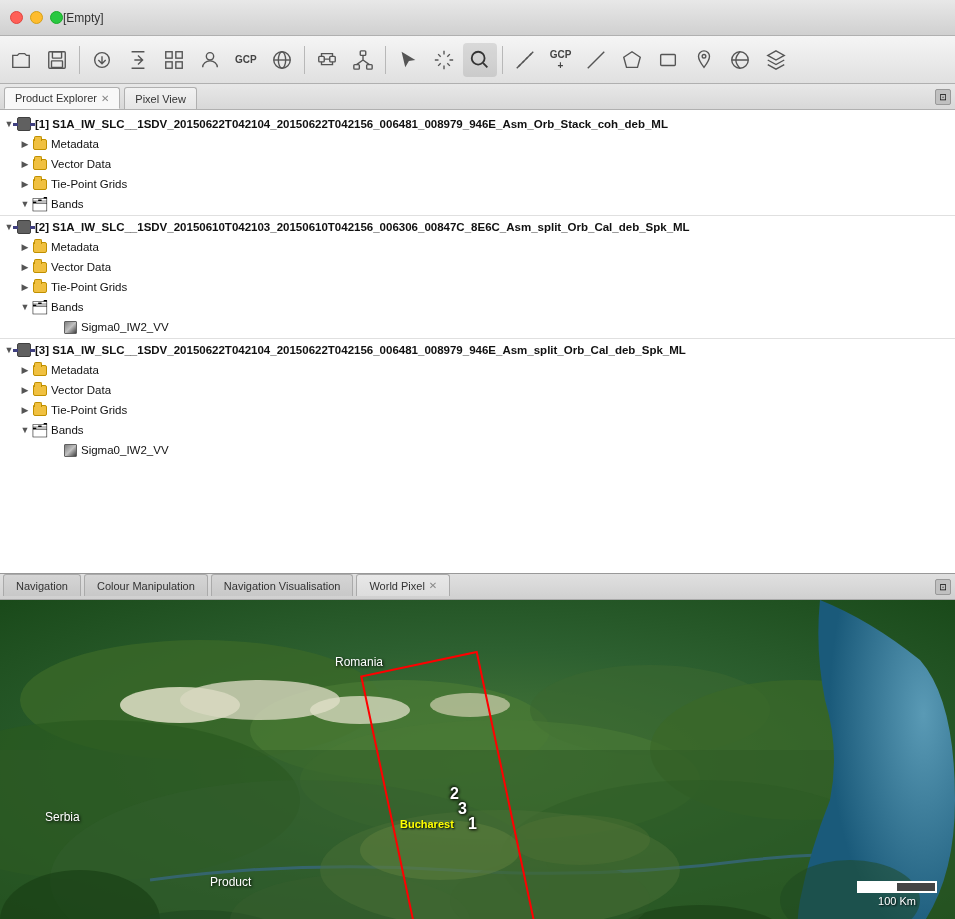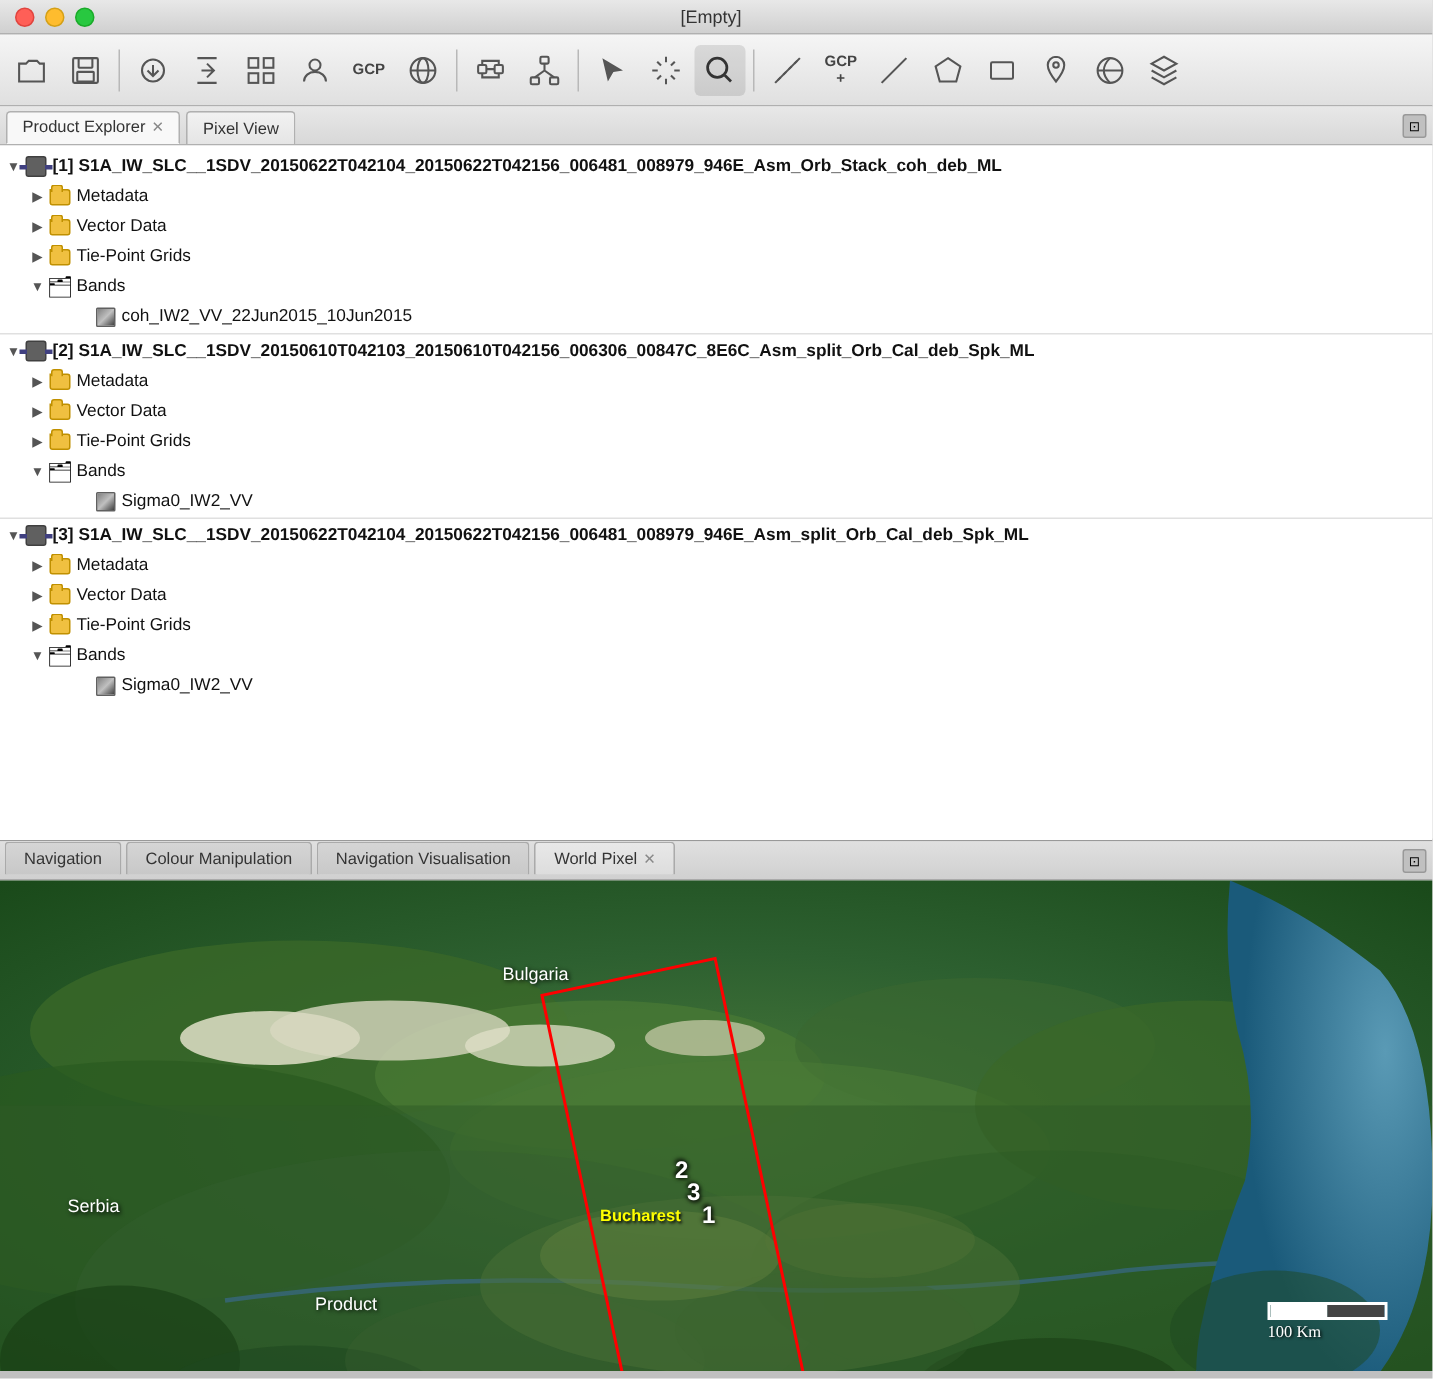--- a/index.html
+++ b/index.html
@@ -7,25 +7,24 @@
       width: 955px;
       height: 919px;
       background: #c0c0c0;
       font-family: 'Helvetica Neue', Helvetica, Arial, sans-serif;
       font-size: 12px;
       overflow: hidden;
     }
 
     
     .title-bar {
-      height: 23px;
+      height: 36px;
       background: linear-gradient(to bottom, #e8e8e8, #d0d0d0);
       display: flex;
       align-items: center;
-      justify-content: space-between;
       padding: 4px 10px;
       border-bottom: 1px solid #b0b0b0;
     }
     .traffic-lights {
       display: flex;
       gap: 7px;
       align-items: center;
     }
     .traffic-light {
       width: 13px;
@@ -245,25 +244,24 @@
       color: #ffffff;
       font-size: 12px;
       font-weight: 500;
       text-shadow: 1px 1px 3px black;
     }
 
     
     .scale-bar {
       position: absolute;
       bottom: 20px;
-      right: 30px;
+      right: 18px;
       display: flex;
       flex-direction: column;
-      align-items: flex-start;
-      font-family: Liberation Serif, serif;
+      align-items: center;
     }
     .scale-text {
       color: white;
       font-size: 11px;
       text-shadow: 1px 1px 2px black;
       margin-top: 2px;
     }
 
     
     .map-num {
@@ -531,27 +529,20 @@
           </span>
         <span class="tree-label">Tie-Point Grids</span>
       </div>
 
       <div class="tree-item indent-1">
         <span class="tree-arrow expanded">▼</span>
         <span class="tree-icon" style="font-size:14px;">🗂</span>
         <span class="tree-label">Bands</span>
       </div>
 
-      <div class="tree-item indent-3">
-        <span class="tree-arrow" style="width:14px;"></span>
-        <span class="tree-icon">
-            <div class="band-icon"></div>
-          </span>
-        <span class="tree-label">coh_IW2_VV_22Jun2015_10Jun2015</span>
-      </div>
 
       <div class="section-divider"></div>
 
       <div class="tree-item indent-0">
         <span class="tree-arrow expanded">▼</span>
         <span class="tree-icon">
           <div class="sat-icon"></div>
         </span>
         <span class="tree-label bold">[2] S1A_IW_SLC__1SDV_20150610T042103_20150610T042156_006306_00847C_8E6C_Asm_split_Orb_Cal_deb_Spk_ML</span>
       </div>
@@ -713,21 +704,21 @@
 
         <ellipse cx="350" cy="320" rx="120" ry="45" fill="#3a6030" opacity="0.4"></ellipse>
         <ellipse cx="550" cy="300" rx="100" ry="40" fill="#2d5828" opacity="0.5"></ellipse>
 
         <ellipse cx="500" cy="270" rx="180" ry="60" fill="#4a7035" opacity="0.5"></ellipse>
 
         <ellipse cx="440" cy="250" rx="80" ry="30" fill="#6a8840" opacity="0.4"></ellipse>
         <ellipse cx="580" cy="240" rx="70" ry="25" fill="#5a7838" opacity="0.3"></ellipse>
       </svg>
 
-      <div class="country-label" style="top: 55px; left: 335px;">Bulgaria</div>
+      <div class="country-label" style="top: 55px; left: 335px;">Romania</div>
       <div class="country-label" style="bottom: 103px; left: 45px;">Serbia</div>
       <div class="country-label" style="bottom: 38px; left: 210px;">Product</div>
 
       <div class="city-label" style="top: 218px; left: 400px;">Bucharest</div>
 
       <div class="map-num" style="top: 185px; left: 450px; font-size: 16px;">2</div>
       <div class="map-num" style="top: 200px; left: 458px; font-size: 16px;">3</div>
       <div class="map-num" style="top: 215px; left: 468px; font-size: 16px;">1</div>
 
       <div style="position:absolute; top: 60px; left: 390px; width: 120px; height: 300px; 

